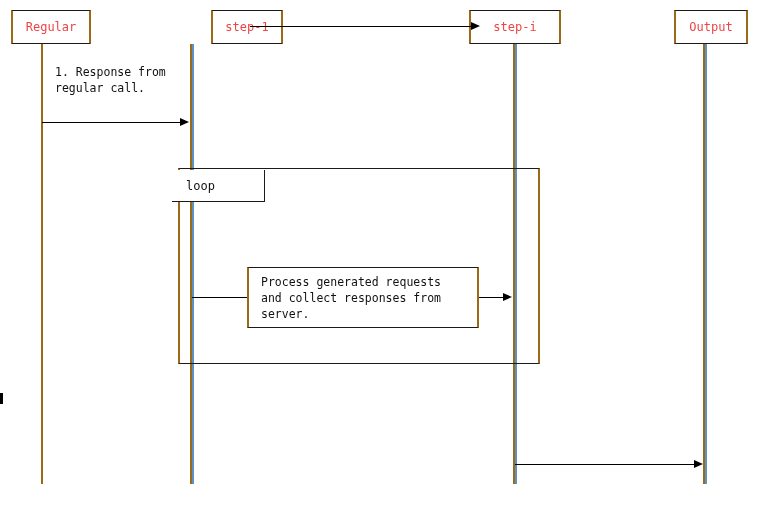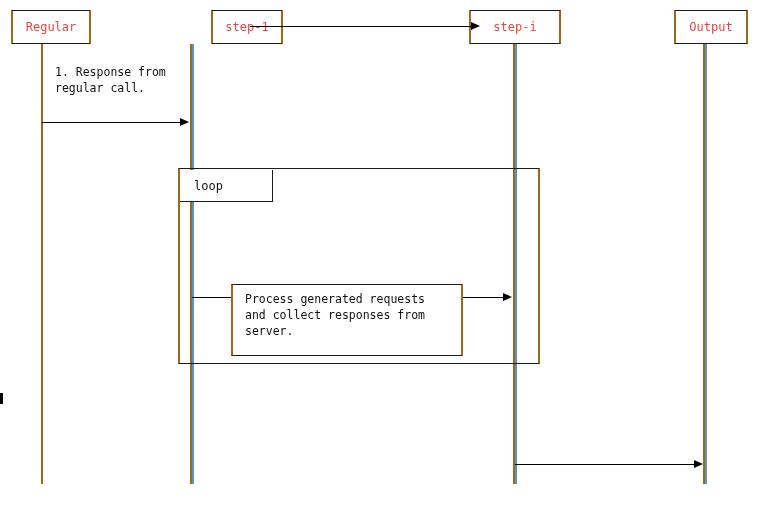--- a/index.html
+++ b/index.html
@@ -152,29 +152,29 @@
   <div class="msg-line" style="left:250px; top:26px; width:222px;"></div>
   <div class="arrow-head" style="left:471px; top:22px;"></div>
 
   <div class="note-text" style="left:55px; top:64px;">1. Response from
 regular call.</div>
 
   <div class="msg-line" style="left:42px; top:122px; width:139px;"></div>
   <div class="arrow-head" style="left:180px; top:118px;"></div>
 
   <div class="frame" style="left:178px; top:168px; width:362px; height:196px;"></div>
-  <div class="frame-label" style="left:180px; top:170px; width:93px; height:32px;">
+  <div class="frame-label" style="left:172px; top:170px; width:93px; height:32px;">
     <span>loop</span>
   </div>
 
 
   <div class="msg-line" style="left:192px; top:297px; width:312px;"></div>
   <div class="arrow-head" style="left:503px; top:293px;"></div>
 
-  <div class="note-box" style="left:231px; top:267px; width:232px; height:72px;margin-top:17px;">Process generated requests
+  <div class="note-box" style="left:247px; top:267px; width:232px; height:61px;">Process generated requests
 and collect responses from
 server.</div>
 
 
   <div class="msg-line" style="left:515px; top:464px; width:180px;"></div>
   <div class="arrow-head" style="left:694px; top:460px;"></div>
 
   <div class="edge-artifact" style="left:0px; top:393px; width:3px; height:11px;"></div>
 
 </div>

